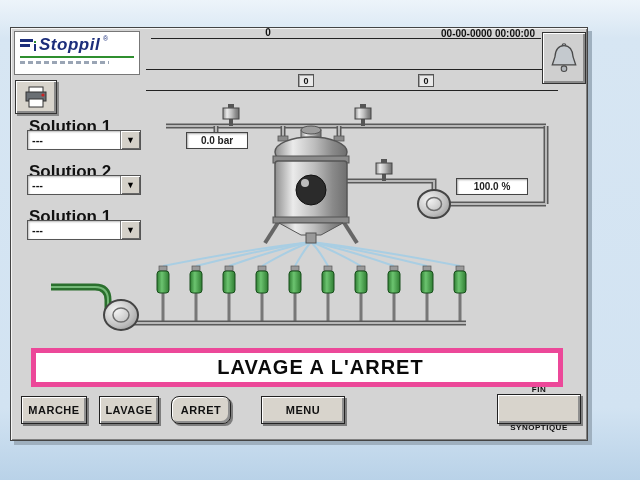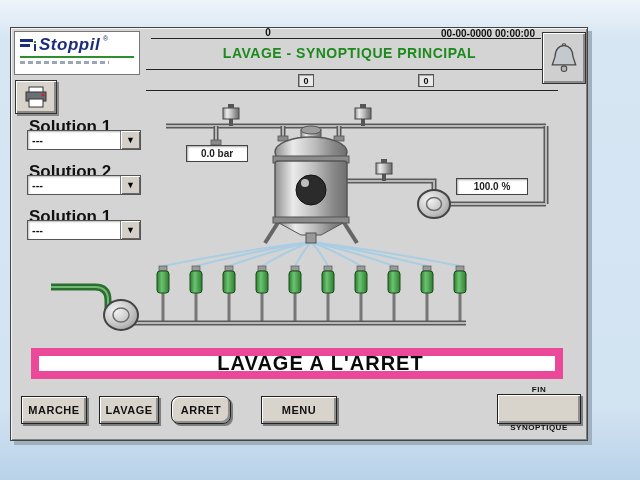--- a/index.html
+++ b/index.html
@@ -52,36 +52,36 @@
            border:1px solid #555; background:#fff; box-shadow:inset 1px 1px 2px #bbb; cursor:pointer; }
   .combo1 { top:102px; } .combo2 { top:147px; } .combo3 { top:192px; }
   .combo-value { flex:1; font-size:11px; font-weight:bold; color:#111; padding:3px 4px; }
   .combo-arrow { width:20px; background:#d4d0c8; border-left:1px solid #777;
                  box-shadow: inset 1px 1px 0 #fff, inset -1px -1px 0 #666;
                  display:flex; align-items:center; justify-content:center; font-size:9px; color:#000; }
 
   
   .readout { position:absolute; background:#fff; border:1px solid #444; box-shadow:inset 1px 1px 2px #aaa;
              font-size:10px; font-weight:bold; color:#222; display:flex; align-items:center; justify-content:center; }
-  .readout-pressure { left:175px; top:117px; width:62px; height:17px; }
+  .readout-pressure { left:175px; top:104px; width:62px; height:17px; }
   .readout-speed { left:445px; top:150px; width:72px; height:17px; }
 
-  .status-bar { position:absolute; left:20px; top:320px; width:532px; height:31px; background:#fff;
-                border:8px solid #ec4899; display:flex; align-items:center; justify-content:center;
+  .status-bar { position:absolute; left:20px; top:320px; width:532px; height:39px; background:#fff;
+                border:5px solid #ec4899; display:flex; align-items:center; justify-content:center;
                 font-size:20px; font-weight:bold; color:#0a0a0a; letter-spacing:1px;padding-left:47px; }
 
   
   .hmi-btn { position:absolute; top:368px; height:28px; background:#d8d4cc; border:1px solid #222;
              box-shadow: inset 1px 1px 0 #fff, inset -2px -2px 0 #8f8f8f, 2px 2px 0 #7d7d7d;
              font-weight:bold; font-size:11px; color:#111; display:flex; align-items:center;
              justify-content:center; cursor:pointer; letter-spacing:.5px; }
   .btn-marche { left:10px; width:66px; }
   .btn-pause { left:88px; width:60px; }
   .btn-arret { left:160px; width:60px;border-radius:8px; }
-  .btn-menu { left:250px; width:76px; }
+  .btn-menu { left:250px; width:84px; }
   .btn-fin { left:486px; top:366px; width:84px; height:30px; flex-direction:column;
              font-size:8px; line-height:1.3;gap:28px; }
 
   
   .pipe-o { stroke:#5a5a5a; stroke-width:5; fill:none; }
   .pipe-i { stroke:#b8b8b8; stroke-width:2; fill:none; }
   .spray { stroke:#a9cee3; stroke-width:2; fill:none; }
   .stem { stroke:#777; stroke-width:3; }
   .ncap { fill:#9a9a9a; stroke:#555; stroke-width:.7; }
   .nbody { fill:url(#greenG); stroke:#184f1c; stroke-width:1; }
@@ -270,21 +270,20 @@
         <rect x="5" y="1" width="14" height="6" fill="#fff" stroke="#333"></rect>
         <rect x="2" y="6" width="20" height="9" fill="#6a6f74" stroke="#333"></rect>
         <circle cx="19" cy="9" r="1.6" fill="#cc2222"></circle>
         <rect x="5" y="13" width="14" height="8" fill="#fff" stroke="#333"></rect>
       </svg>
     </div>
 
     <div class="line line-top"></div>
     <div class="ind-top">0</div>
     <div class="datetime">00-00-0000 00:00:00</div>
-    <div class="title">LAVAGE - SYNOPTIQUE PRINCIPAL</div>
     <div class="line line-mid"></div>
     <div class="ind-box ind-a">0</div>
     <div class="ind-box ind-b">0</div>
     <div class="line line-low"></div>
 
     <div class="alarm-btn">
       <svg width="28" height="32" viewBox="0 0 26 30">
         <circle cx="13" cy="3.5" r="1.8" fill="#b9bec4" stroke="#4a4a4a"></circle>
         <path d="M13 3.5 c-5 0 -8 4 -8.5 10.5 l-2.5 7.5 h22 l-2.5 -7.5 C21 7.5 18 3.5 13 3.5 Z" fill="#c4c9ce" stroke="#4a4a4a" stroke-width="1.2"></path>
         <circle cx="13" cy="25" r="2.6" fill="#b0b5ba" stroke="#4a4a4a"></circle>

